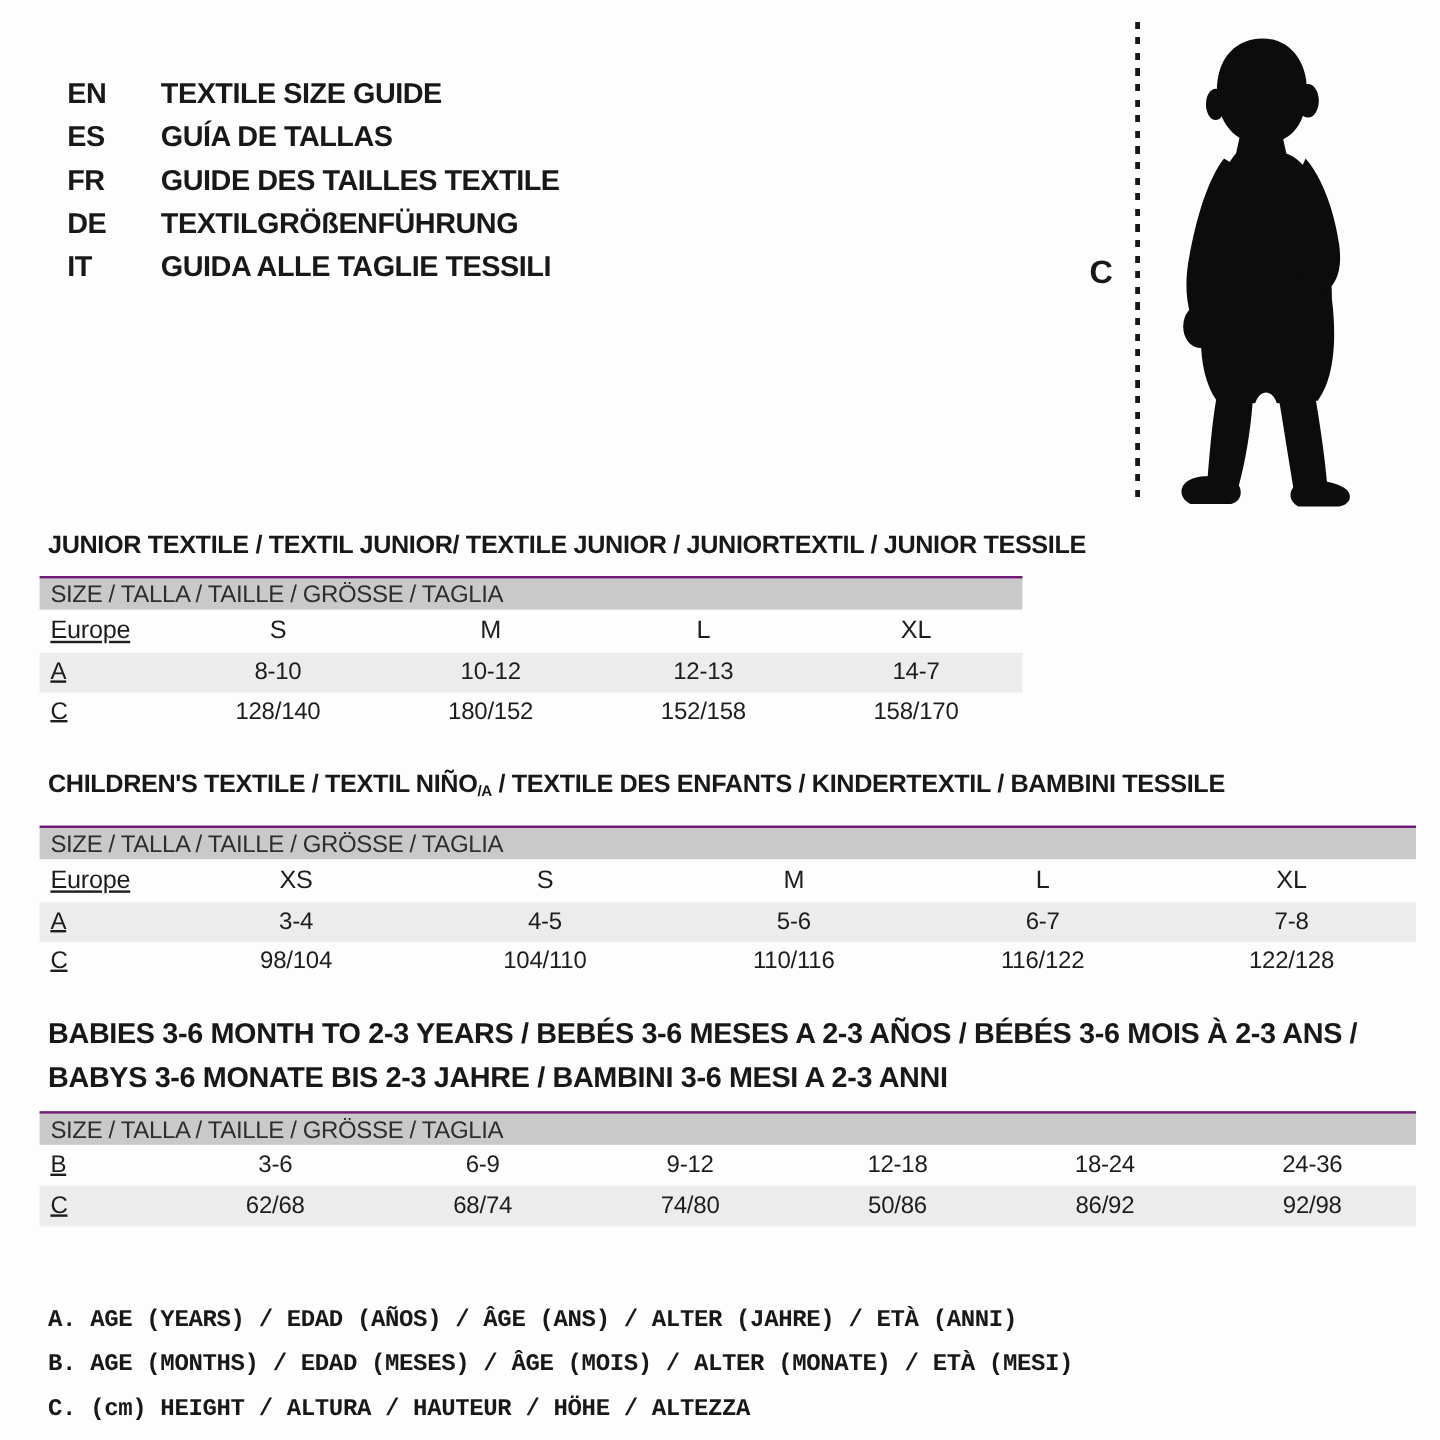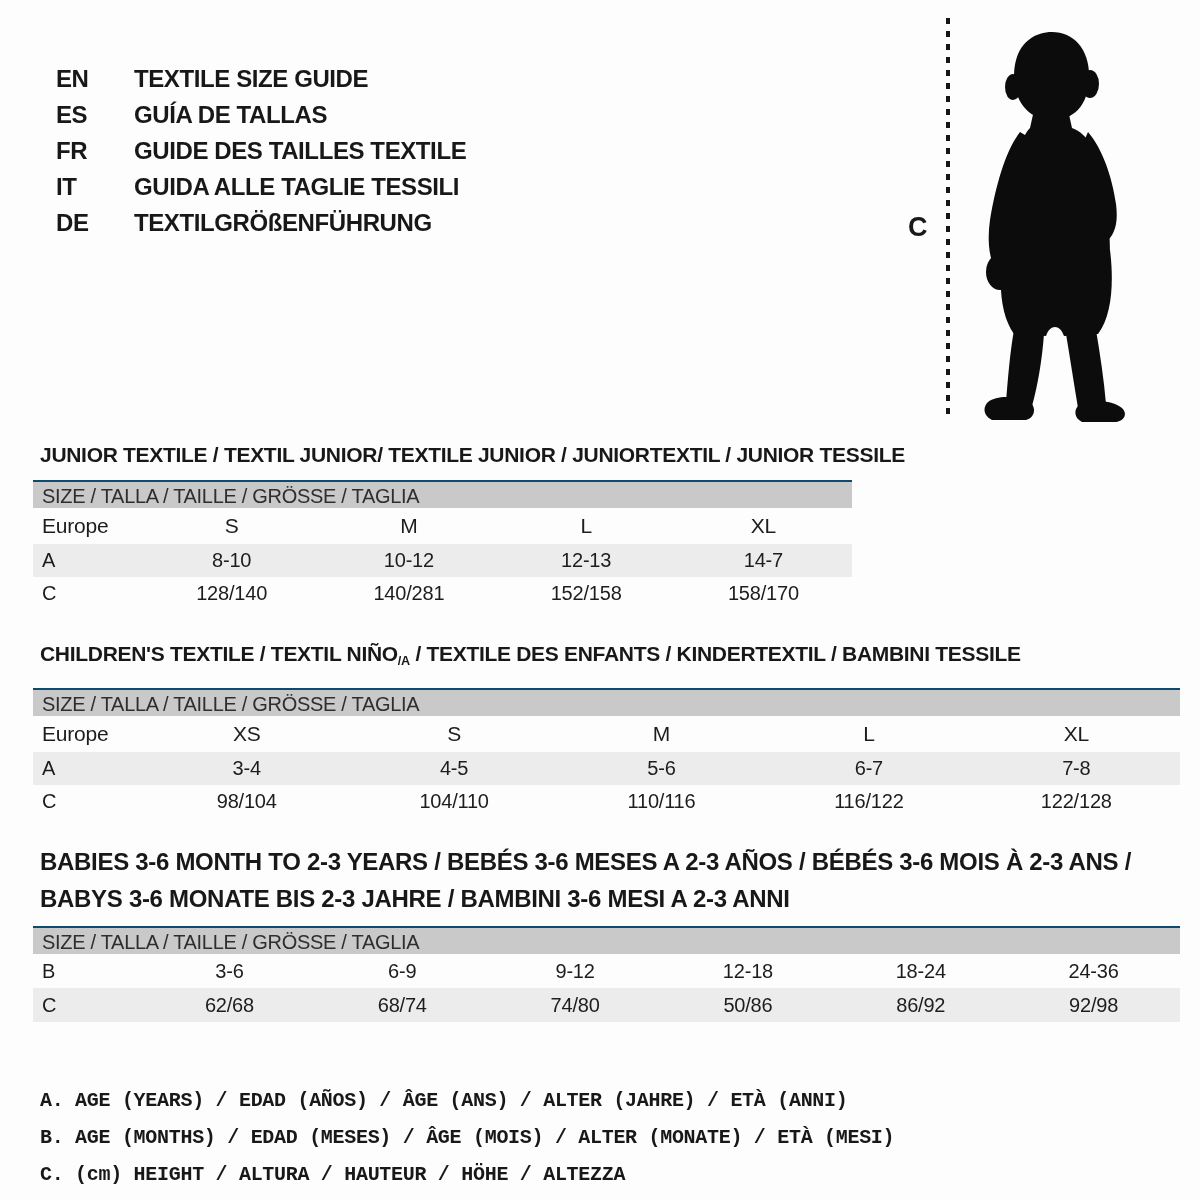--- a/index.html
+++ b/index.html
@@ -40,33 +40,33 @@
     position:absolute;left:40px;
     font-weight:bold;font-size:21px;letter-spacing:-0.3px;color:#181818;white-space:nowrap;
   }
   .section-title .sub{font-size:0.6em;vertical-align:-0.28em;}
   .two-line{line-height:37px;}
 
   
   .size-table{position:absolute;left:33px;}
   .size-bar{
     height:28px;line-height:28px;
-    background:#c9c9c9;border-top:2px solid #0c4a6e;
+    background:#c9c9c9;border-top:2px solid #701a75;
     padding-left:9px;box-sizing:border-box;
     font-size:20px;letter-spacing:-0.3px;color:#2e2e2e;white-space:nowrap;
   }
   .trow{display:grid;align-items:center;}
   .cols-4{grid-template-columns:110px repeat(4,1fr);}
   .cols-5{grid-template-columns:110px repeat(5,1fr);}
   .cols-6{grid-template-columns:110px repeat(6,1fr);}
   .head-row{height:36px;font-size:21px;}
   .data-row{height:33px;font-size:20px;}
   .shaded{background:#ececec;}
   .cell{text-align:center;letter-spacing:-0.2px;color:#1d1d1d;white-space:nowrap;}
-  .cell.label{text-align:left;padding-left:9px;}
+  .cell.label{text-align:left;padding-left:9px;text-decoration:underline;}
 
   
   .legend{position:absolute;left:40px;top:1082px;line-height:37px;font-family:Liberation Mono, monospace;}
   .legend-line{
     font-weight:bold;font-size:20px;letter-spacing:-0.3px;color:#181818;white-space:nowrap;
   }
 </style>
 </head>
 <body>
 
@@ -79,26 +79,26 @@
     </div>
     <div class="lang-row">
       <span class="lang-code">ES</span>
       <span class="lang-title">GUÍA DE TALLAS</span>
     </div>
     <div class="lang-row">
       <span class="lang-code">FR</span>
       <span class="lang-title">GUIDE DES TAILLES TEXTILE</span>
     </div>
     <div class="lang-row">
+      <span class="lang-code">DE</span>
+      <span class="lang-title">TEXTILGRÖßENFÜHRUNG</span>
+    </div>
+    <div class="lang-row">
       <span class="lang-code">IT</span>
       <span class="lang-title">GUIDA ALLE TAGLIE TESSILI</span>
-    </div>
-    <div class="lang-row">
-      <span class="lang-code">DE</span>
-      <span class="lang-title">TEXTILGRÖßENFÜHRUNG</span>
     </div>
   </div>
 
   <div class="figure">
     <span class="measure-label">C</span>
     <div class="measure-line"></div>
     <svg class="toddler" width="190" height="400" viewBox="0 0 190 400" aria-hidden="true">
       <g fill="#0c0c0c" stroke="none">
         <path d="M52,52 C52,22 70,8 90,8 C112,8 128,26 127,54 C126,82 112,96 89,96 C68,96 52,78 52,52 Z"></path>
         <ellipse cx="51" cy="63" rx="8" ry="13"></ellipse>
@@ -131,21 +131,21 @@
     <div class="trow data-row shaded cols-4">
       <div class="cell label">A</div>
       <div class="cell">8-10</div>
       <div class="cell">10-12</div>
       <div class="cell">12-13</div>
       <div class="cell">14-7</div>
     </div>
     <div class="trow data-row cols-4">
       <div class="cell label">C</div>
       <div class="cell">128/140</div>
-      <div class="cell">140/281</div>
+      <div class="cell">180/152</div>
       <div class="cell">152/158</div>
       <div class="cell">158/170</div>
     </div>
   </div>
 
   <div class="section-title" style="top:642px;"><span>CHILDREN'S TEXTILE / TEXTIL NIÑO</span><span class="sub">/A</span><span> / TEXTILE DES ENFANTS / KINDERTEXTIL / BAMBINI TESSILE</span></div>
 
   <div class="size-table" style="top:688px;width:1147px;">
     <div class="size-bar">SIZE / TALLA / TAILLE / GRÖSSE / TAGLIA</div>
     <div class="trow head-row cols-5">

